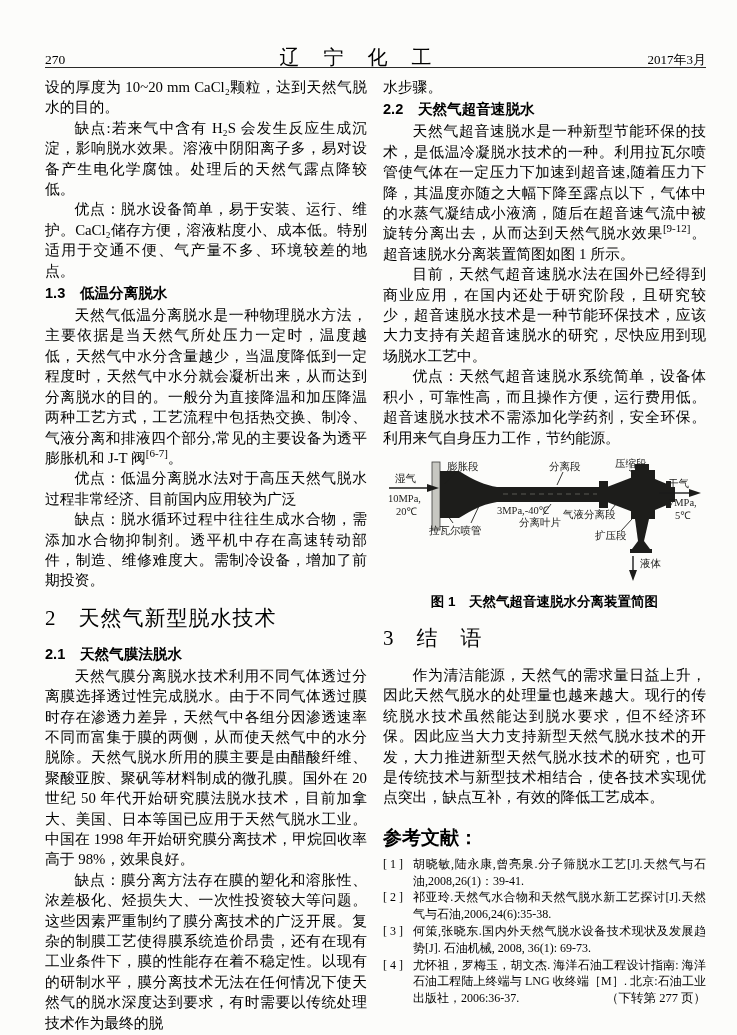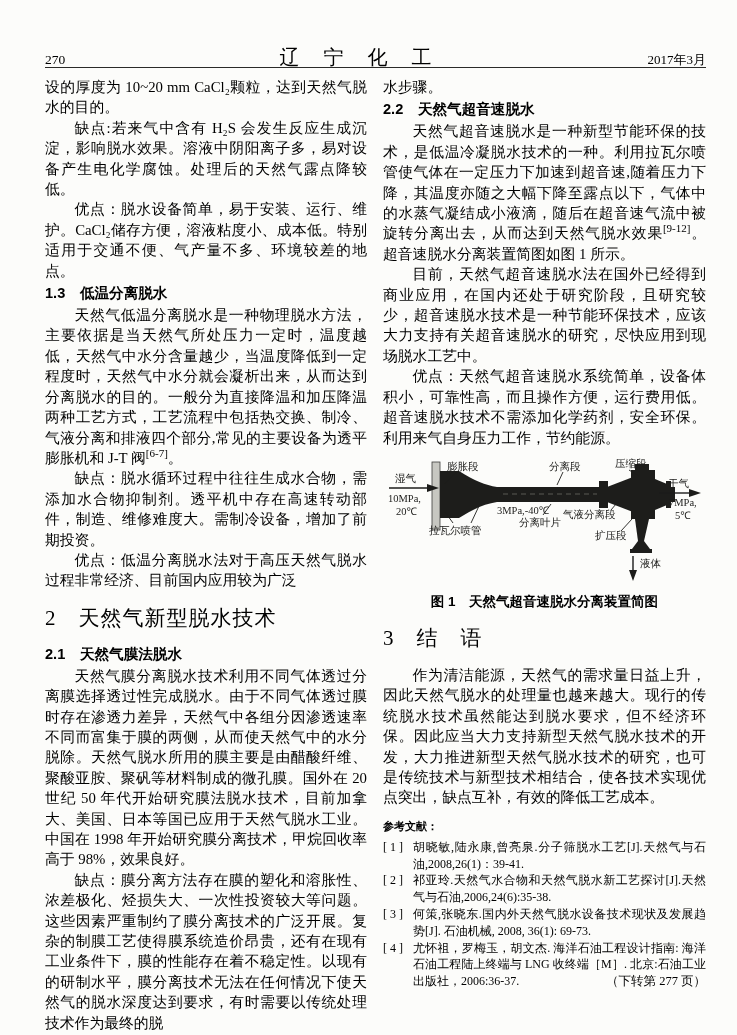--- a/index.html
+++ b/index.html
@@ -32,21 +32,21 @@
   .fig { margin-top:9px; }
   .fig svg { display:block; }
   .figcap { margin:10px 0 4px 0; text-align:center; font-weight:bold;
             font-size:13.5px;
             font-family:"Liberation Sans","DejaVu Sans",sans-serif; }
   .figlabel { font-size:10.5px; fill:#1c1c1a;
               font-family:"Liberation Serif",serif; }
   .dev { fill:#1d1d1b; }
   .lead { stroke:#1c1c1a; stroke-width:0.9; fill:none; }
   
-  .refhead { margin:11px 0 5px 0; font-size:11px; font-weight:bold;
+  .refhead { margin:17px 0 5px 0; font-size:19px; font-weight:bold;
              font-family:Liberation Serif, serif; }
   .ref { font-size:12px; line-height:16.8px; text-align:justify;
          padding-left:30px; position:relative; }
   .ref .mk { position:absolute; left:0; top:0; }
   .contnote { font-size:12.5px; text-align:right; margin-top:-16.8px; }
 </style>
 </head>
 <body>
 
 <div class="page">
@@ -57,22 +57,22 @@
     <span class="idate">2017年3月</span>
   </div>
   <div class="hrule"></div>
 
   <div class="col col-left">
     <p>设的厚度为 10~20 mm CaCl₂颗粒，达到天然气脱水的目的。</p>
     <p class="ind">缺点:若来气中含有 H₂S 会发生反应生成沉淀，影响脱水效果。溶液中阴阳离子多，易对设备产生电化学腐蚀。处理后的天然气露点降较低。</p>
     <p class="ind">优点：脱水设备简单，易于安装、运行、维护。CaCl₂储存方便，溶液粘度小、成本低。特别适用于交通不便、气产量不多、环境较差的地点。</p>
     <h3 class="sub">1.3　低温分离脱水</h3>
     <p class="ind"><span>天然气低温分离脱水是一种物理脱水方法，主要依据是当天然气所处压力一定时，温度越低，天然气中水分含量越少，当温度降低到一定程度时，天然气中水分就会凝析出来，从而达到分离脱水的目的。一般分为直接降温和加压降温两种工艺方式，工艺流程中包括热交换、制冷、气液分离和排液四个部分,常见的主要设备为透平膨胀机和 J-T 阀</span><sup>[6-7]</sup><span>。</span></p>
+    <p class="ind">优点：低温分离脱水法对于高压天然气脱水过程非常经济、目前国内应用较为广泛</p>
     <p class="ind">缺点：脱水循环过程中往往生成水合物，需添加水合物抑制剂。透平机中存在高速转动部件，制造、维修难度大。需制冷设备，增加了前期投资。</p>
-    <p class="ind">优点：低温分离脱水法对于高压天然气脱水过程非常经济、目前国内应用较为广泛</p>
     <h2 class="big">2　天然气新型脱水技术</h2>
     <h3 class="sub">2.1　天然气膜法脱水</h3>
     <p class="ind">天然气膜分离脱水技术利用不同气体透过分离膜选择透过性完成脱水。由于不同气体透过膜时存在渗透力差异，天然气中各组分因渗透速率不同而富集于膜的两侧，从而使天然气中的水分脱除。天然气脱水所用的膜主要是由醋酸纤维、聚酸亚胺、聚矾等材料制成的微孔膜。国外在 20 世纪 50 年代开始研究膜法脱水技术，目前加拿大、美国、日本等国已应用于天然气脱水工业。中国在 1998 年开始研究膜分离技术，甲烷回收率高于 98%，效果良好。</p>
     <p class="ind">缺点：膜分离方法存在膜的塑化和溶胀性、浓差极化、烃损失大、一次性投资较大等问题。这些因素严重制约了膜分离技术的广泛开展。复杂的制膜工艺使得膜系统造价昂贵，还有在现有工业条件下，膜的性能存在着不稳定性。以现有的研制水平，膜分离技术无法在任何情况下使天然气的脱水深度达到要求，有时需要以传统处理技术作为最终的脱</p>
   </div>
 
   <div class="col col-right">
     <p>水步骤。</p>
     <h3 class="sub">2.2　天然气超音速脱水</h3>
     <p class="ind"><span>天然气超音速脱水是一种新型节能环保的技术，是低温冷凝脱水技术的一种。利用拉瓦尔喷管使气体在一定压力下加速到超音速,随着压力下降，其温度亦随之大幅下降至露点以下，气体中的水蒸气凝结成小液滴，随后在超音速气流中被旋转分离出去，从而达到天然气脱水效果</span><sup>[9-12]</sup><span>。超音速脱水分离装置简图如图 1 所示。</span></p>

